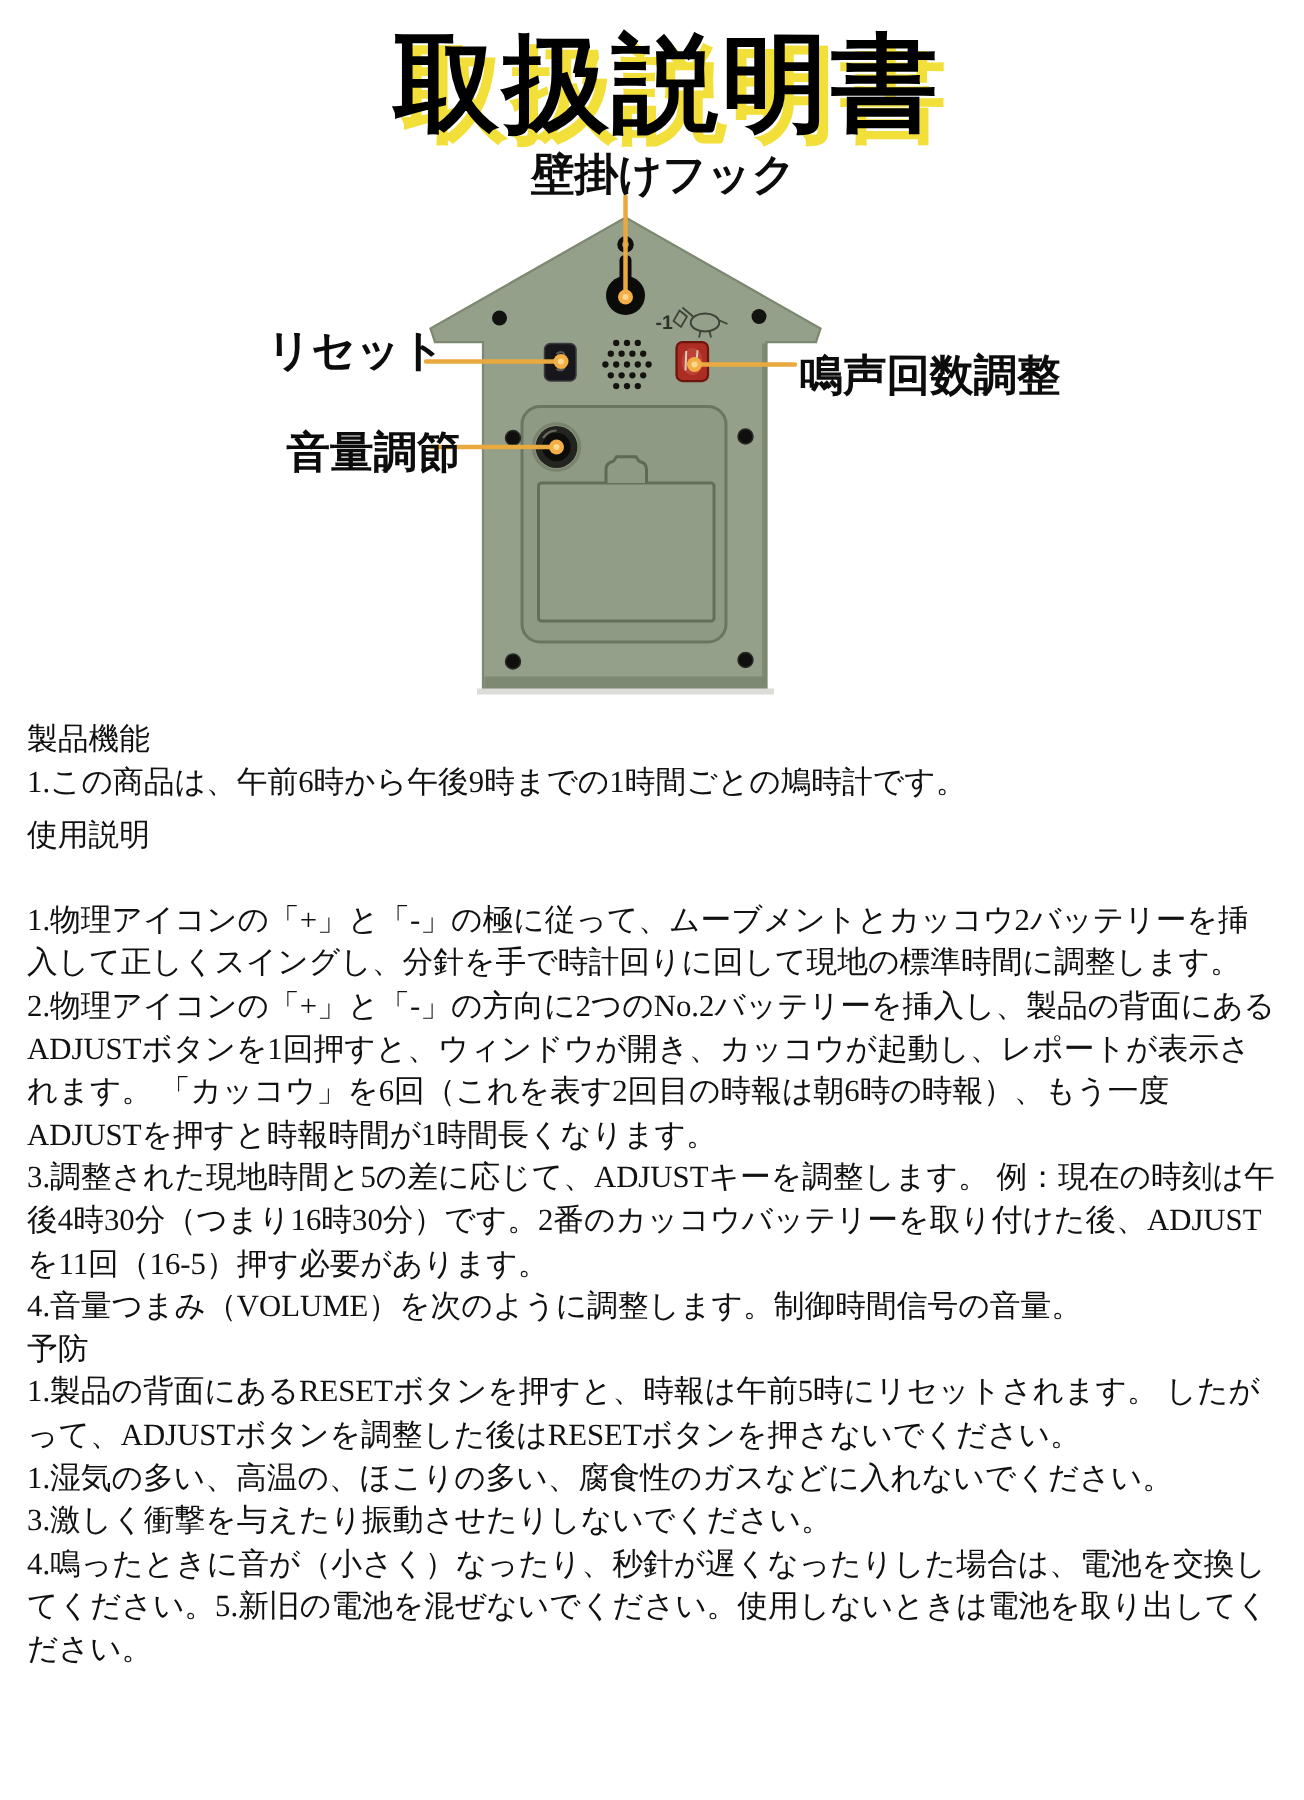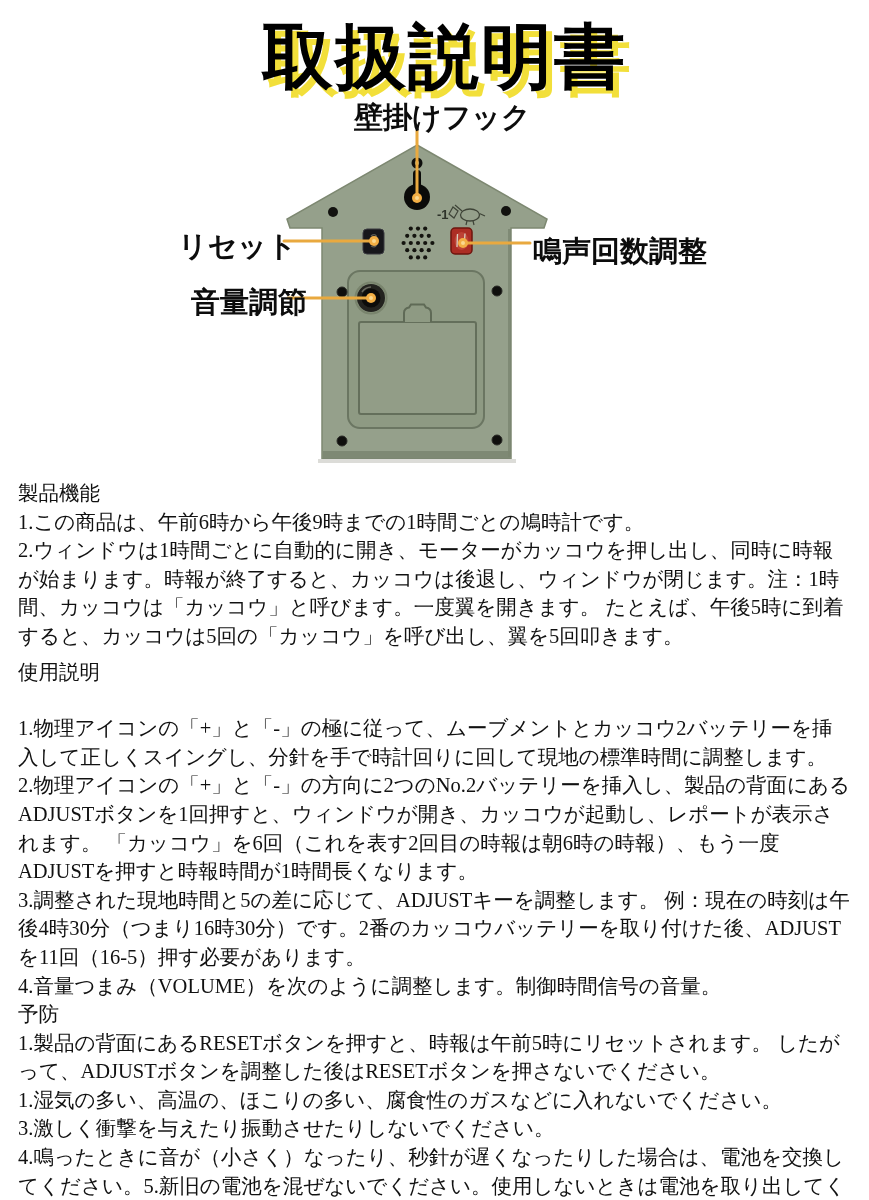--- a/index.html
+++ b/index.html
@@ -15,21 +15,21 @@
     text-shadow:6px 7px 0 #F2DF3A;
     margin:10px;
   }
   .figure { position:absolute; left:0; top:95px; width:869px; height:380px; }
   .figure svg { position:absolute; left:0; top:0; }
   .lbl {
     position:absolute; font-weight:bold; font-size:29px; line-height:1.15;
     color:#0c0c0c; white-space:nowrap;
   }
   .lbl-hook   { left:354px; top:6px;   width:140px; text-align:center; }
-  .lbl-reset  { left:178px; top:135px; width:100px; text-align:right; }
+  .lbl-reset  { left:178px; top:123px; width:100px; text-align:right; }
   .lbl-volume { left:191px; top:191px; width:100px; text-align:right; }
   .lbl-call   { left:533px; top:140px; width:170px; text-align:left; }
   .doc {
     position:absolute; left:18px; top:479px; width:834px;
     font-size:20.5px; line-height:28.6px; color:#111;
     text-align:left;
   }
   .doc p { margin:0; }
   .doc p.heading { }
   .doc p.gap-before { margin-top:7px; }
@@ -142,21 +142,20 @@
 
     <div class="lbl lbl-hook">壁掛けフック</div>
     <div class="lbl lbl-reset">リセット</div>
     <div class="lbl lbl-volume">音量調節</div>
     <div class="lbl lbl-call">鳴声回数調整</div>
   </div>
 
   <div class="doc">
     <p class="heading">製品機能</p>
     <p>1.この商品は、午前6時から午後9時までの1時間ごとの鳩時計です。</p>
-    <p>2.ウィンドウは1時間ごとに自動的に開き、モーターがカッコウを押し出し、同時に時報が始まります。時報が終了すると、カッコウは後退し、ウィンドウが閉じます。注：1時間、カッコウは「カッコウ」と呼びます。一度翼を開きます。 たとえば、午後5時に到着すると、カッコウは5回の「カッコウ」を呼び出し、翼を5回叩きます。</p>
 
     <p class="heading gap-before gap-after">使用説明</p>
     <p>1.物理アイコンの「+」と「-」の極に従って、ムーブメントとカッコウ2バッテリーを挿入して正しくスイングし、分針を手で時計回りに回して現地の標準時間に調整します。</p>
     <p>2.物理アイコンの「+」と「-」の方向に2つのNo.2バッテリーを挿入し、製品の背面にあるADJUSTボタンを1回押すと、ウィンドウが開き、カッコウが起動し、レポートが表示されます。 「カッコウ」を6回（これを表す2回目の時報は朝6時の時報）、もう一度ADJUSTを押すと時報時間が1時間長くなります。</p>
     <p>3.調整された現地時間と5の差に応じて、ADJUSTキーを調整します。 例：現在の時刻は午後4時30分（つまり16時30分）です。2番のカッコウバッテリーを取り付けた後、ADJUSTを11回（16-5）押す必要があります。</p>
     <p>4.音量つまみ（VOLUME）を次のように調整します。制御時間信号の音量。</p>
 
     <p class="heading">予防</p>
     <p>1.製品の背面にあるRESETボタンを押すと、時報は午前5時にリセットされます。 したがって、ADJUSTボタンを調整した後はRESETボタンを押さないでください。</p>
     <p>1.湿気の多い、高温の、ほこりの多い、腐食性のガスなどに入れないでください。</p>

